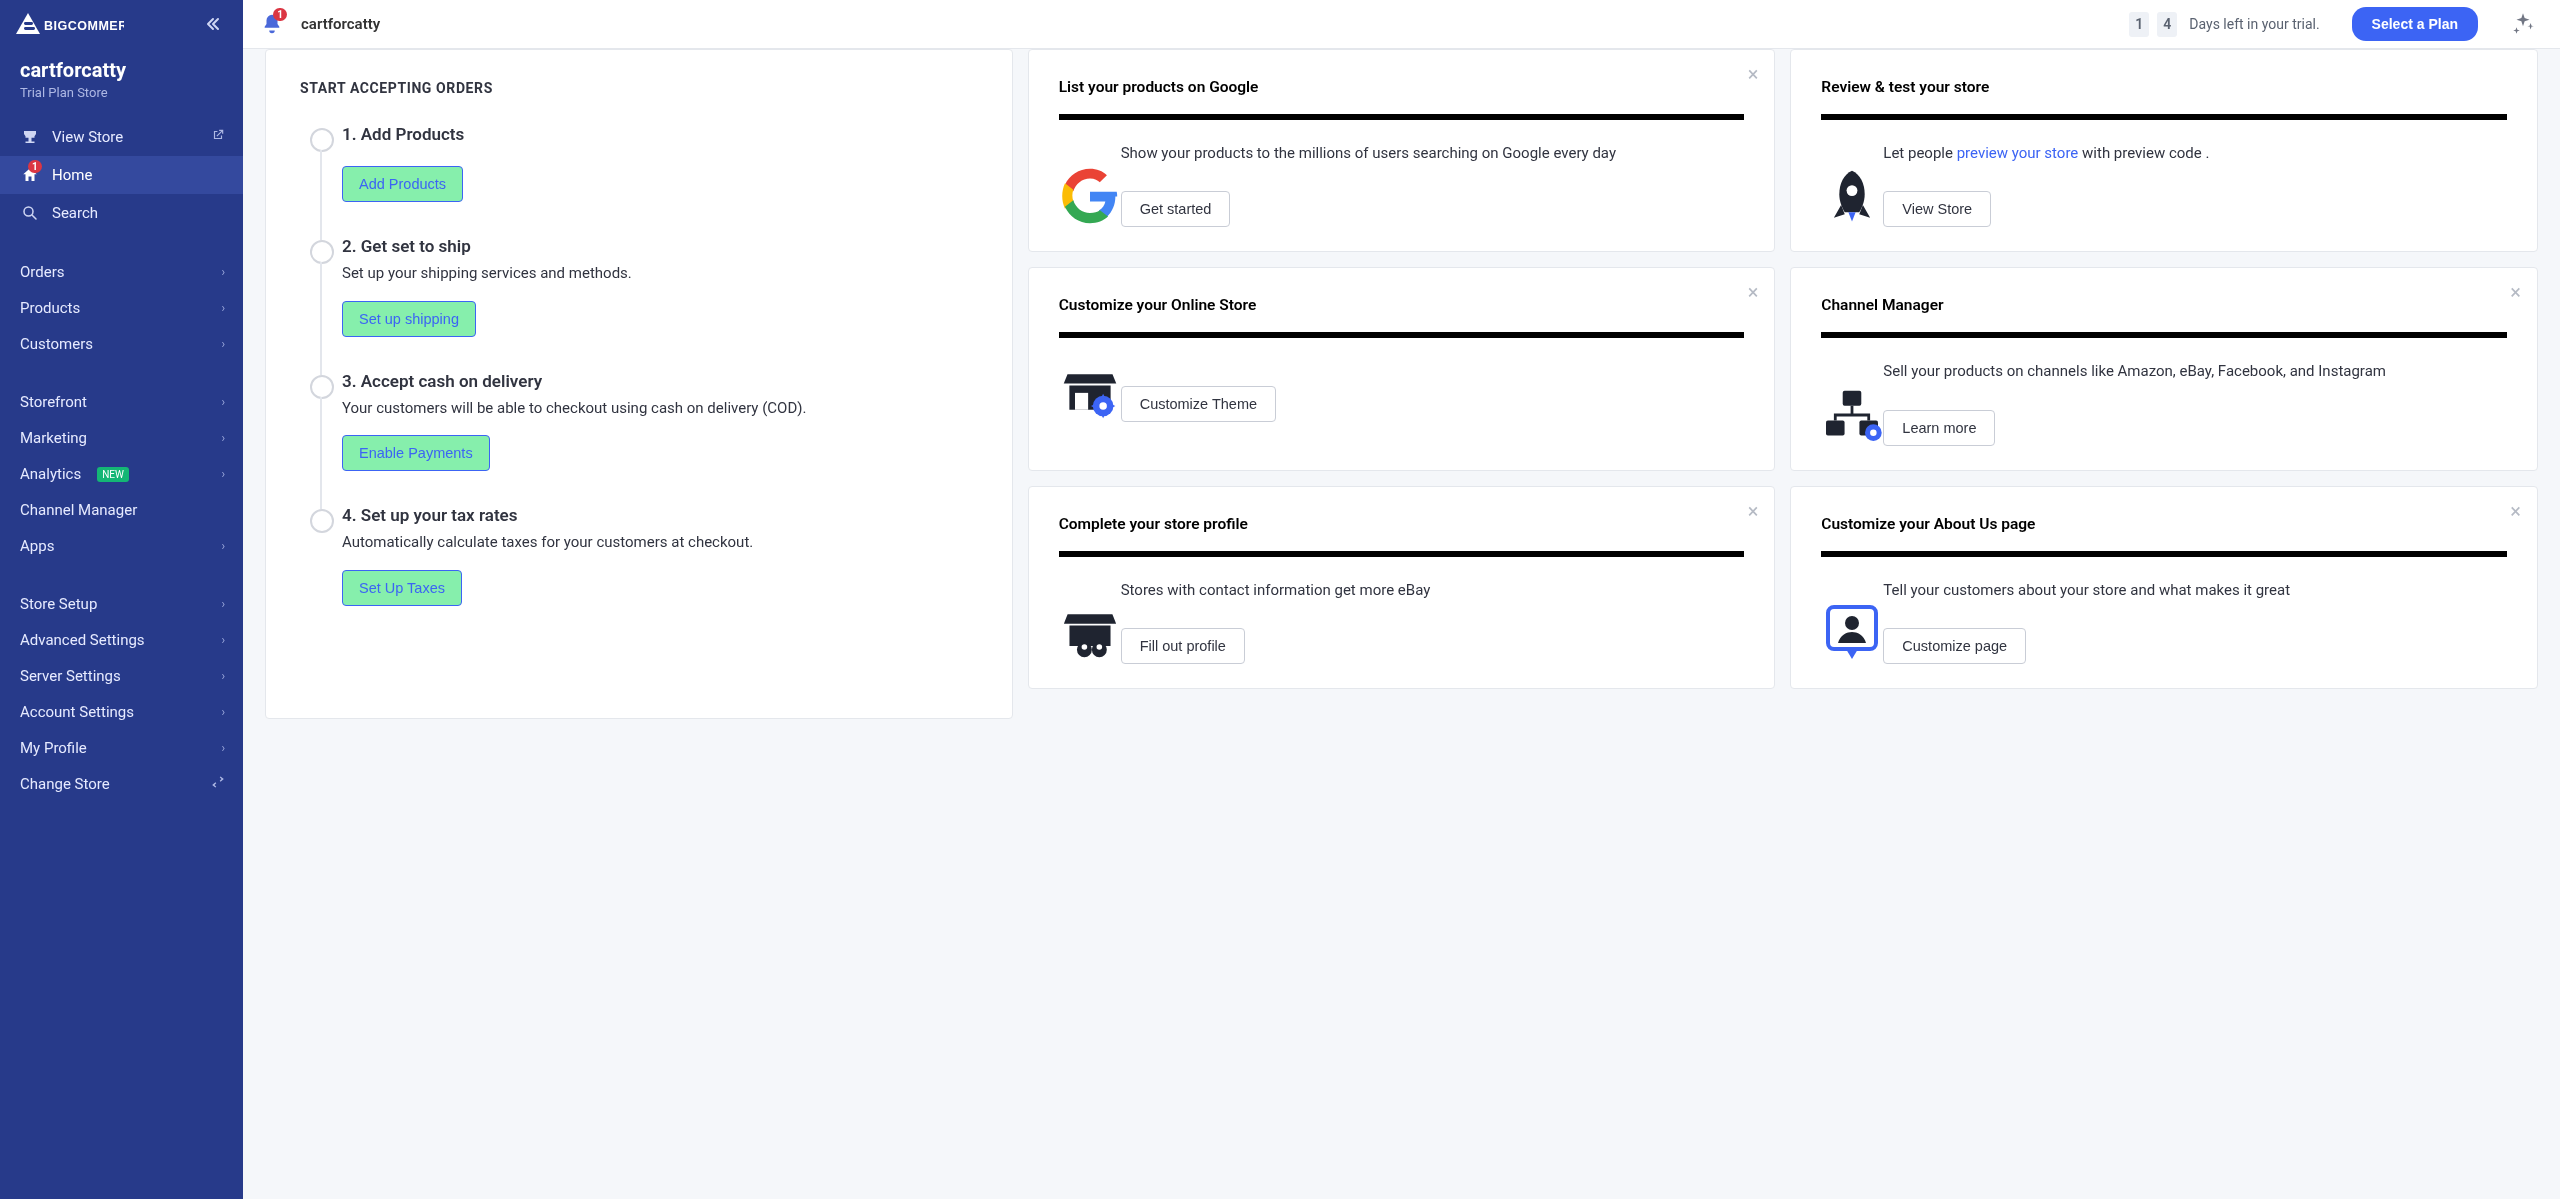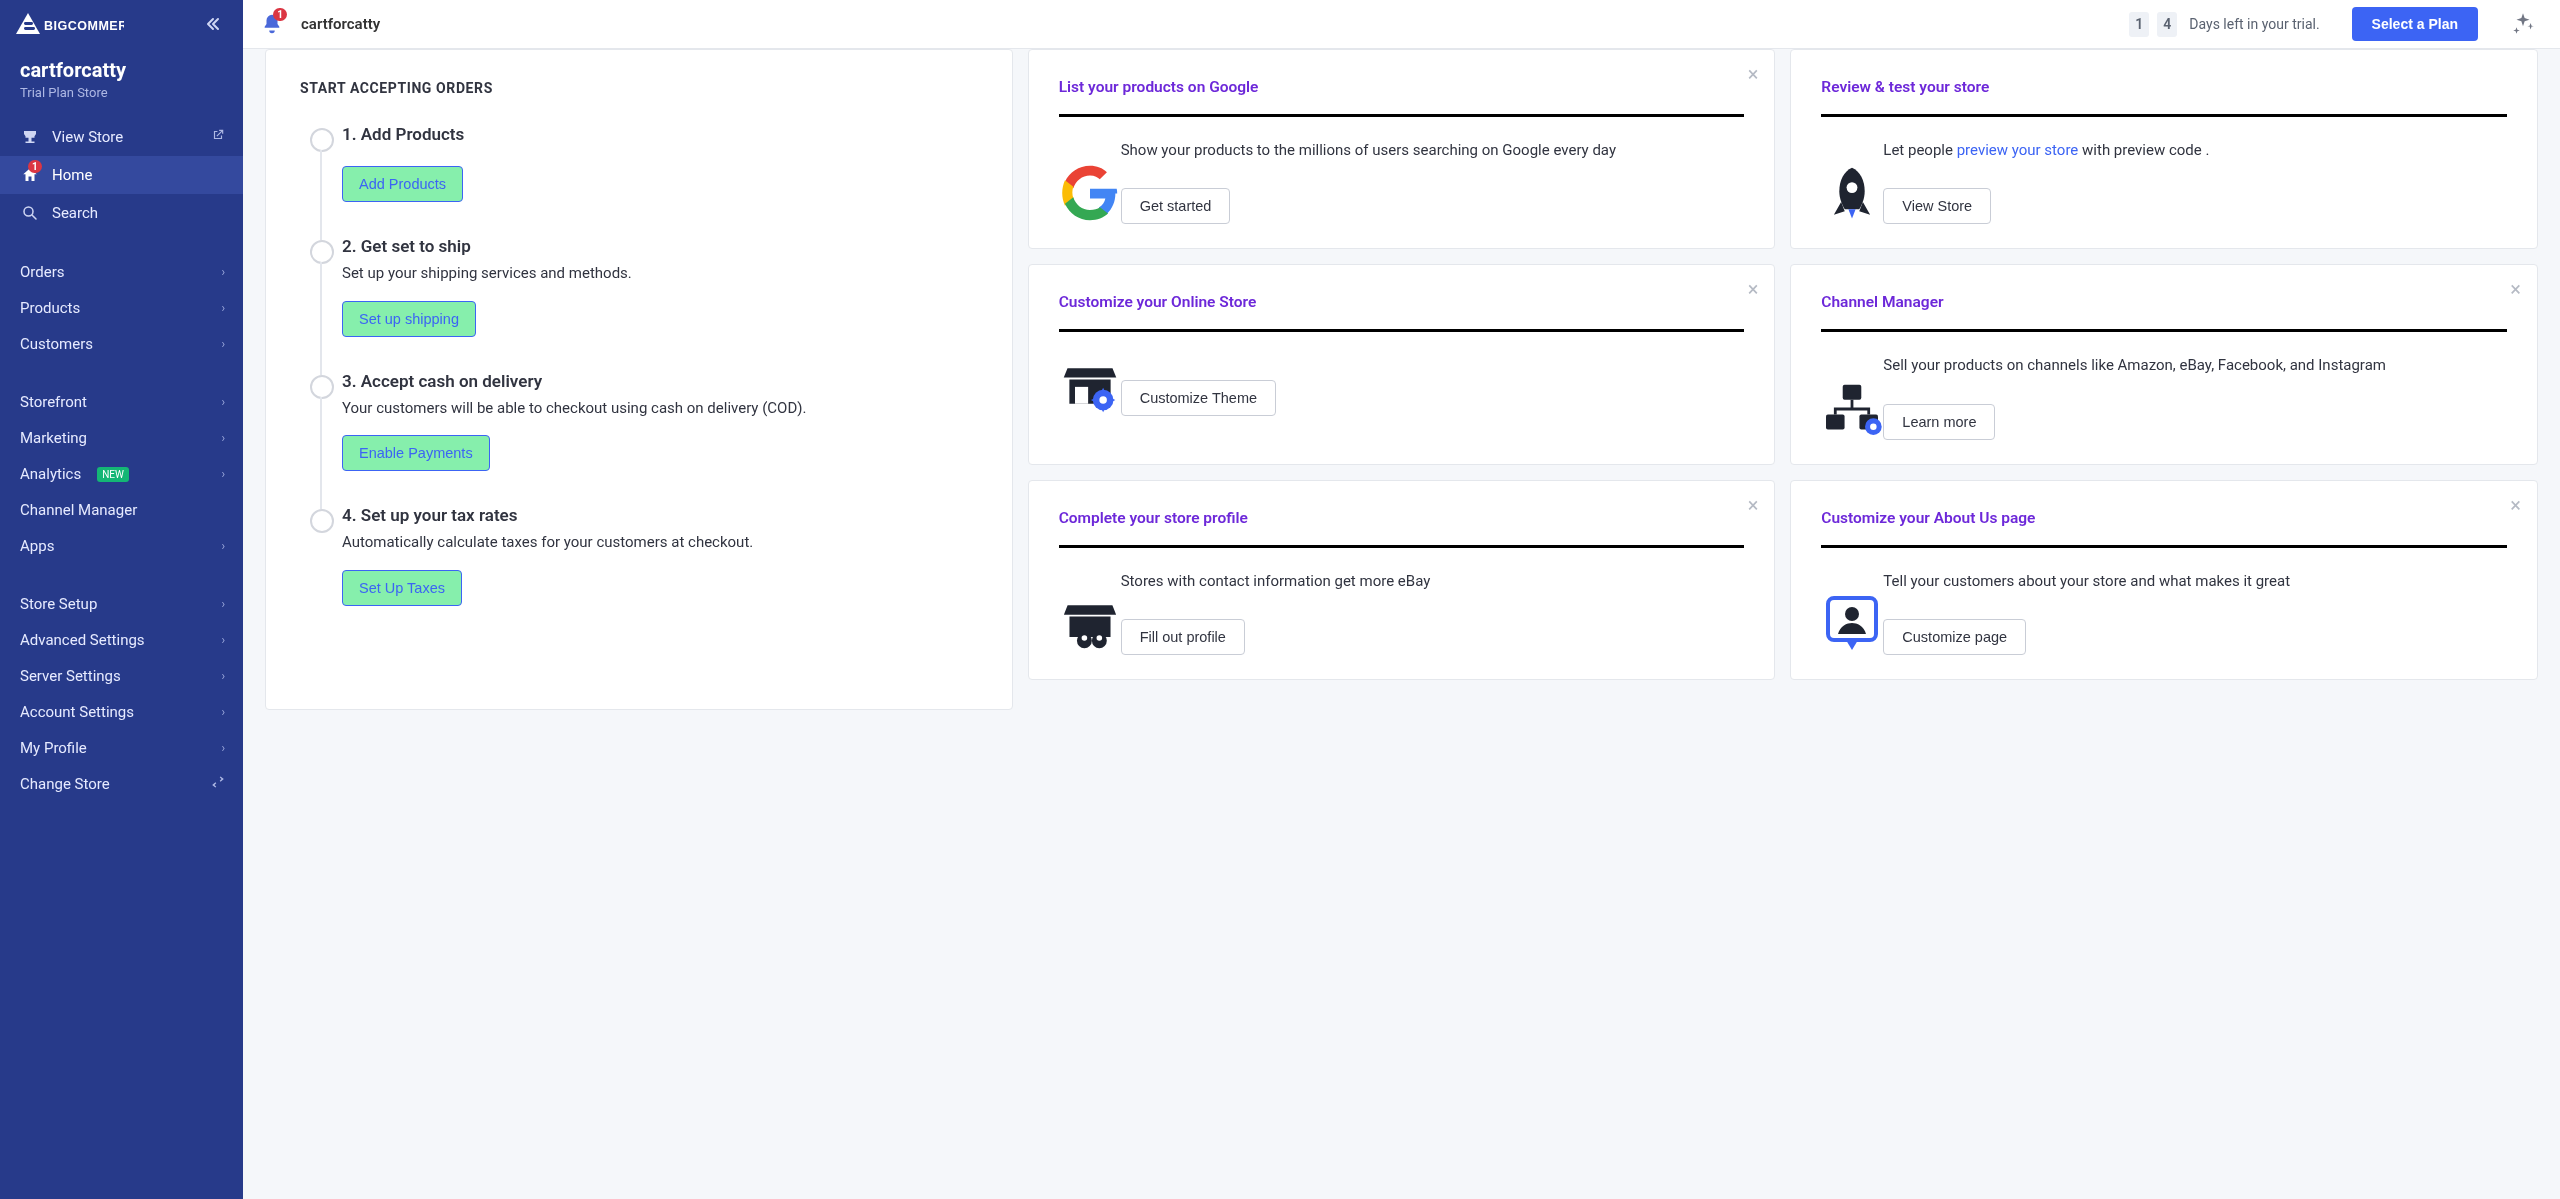--- a/index.html
+++ b/index.html
@@ -28,30 +28,30 @@
     
     .main { flex: 1; display: flex; flex-direction: column; }
     .topbar { height: 49px; background: #fff; border-bottom: 1px solid #e4e7ec; display: flex; align-items: center; padding: 0 20px 0 14px; gap: 14px; }
     .bell-wrap { position: relative; width: 30px; height:30px; display:flex; align-items:center; justify-content:center; color:#4a68d9; cursor:pointer;}
     .bell-badge { position:absolute; top:-1px; right:0; background:#db3643; color:#fff; font-size:10px; border-radius:8px; padding:0 4px; line-height:13px; min-width:13px; text-align:center; font-weight:700;}
     .topbar-title { font-size: 15px; font-weight: 600; color:#333; }
     .topbar-spacer { flex:1; }
     .trial-box { display:flex; align-items:center; gap: 8px; }
     .digit { background:#eef1f6; color:#5a6270; width: 20px; height: 25px; border-radius:3px; display:flex; align-items:center; justify-content:center; font-size:14px; font-weight:600;}
     .trial-text { font-size: 14px; color:#5a6270; margin-left:4px;}
-    .select-plan-btn { background:#3c64f4; color:#fff; border:none; padding: 9px 20px; border-radius:4px; font-size:14px; font-weight:600; cursor:pointer; margin-left:18px;}
+    .select-plan-btn { background:#3c64f4; color:#fff; border:none; padding: 9px 20px; border-radius:14px; font-size:14px; font-weight:600; cursor:pointer; margin-left:18px;}
     .ai-btn { width:34px; height:34px; border-radius:4px; margin-left:14px; display:flex; align-items:center; justify-content:center; cursor:pointer; color:#5a6270;}
 
     
     .content { flex:1; padding: 0 22px 14px 22px; overflow:auto; }
     .grid { display:grid; grid-template-columns: 1fr 1fr 1fr; gap: 15px; }
 
     .card { background:#fff; border:1px solid #e4e7ec; border-radius:4px; padding: 28px 30px 24px 30px; position:relative; }
     .card-close { position:absolute; top:14px; right:16px; color:#b5bac4; font-size:20px; cursor:pointer; line-height:1; }
-    .card h3 { font-size: 15.5px; font-weight:600; color:#6d28d9; padding-bottom: 18px; border-bottom:3px solid #000000; margin-bottom: 22px; }
+    .card h3 { font-size: 15.5px; font-weight:600; color:#000000; padding-bottom: 18px; border-bottom:6px solid #000000; margin-bottom: 22px; }
     .card-row { display:flex; align-items:flex-end; }
     .card-icon { width: 62px; height:62px; flex-shrink:0; display:flex; align-items:center; justify-content:center; }
     .card-body { flex:1; }
     .card-desc { font-size: 15px; line-height:1.55; color:#313440; }
     .card-desc a { color:#3c64f4; text-decoration:none; }
     .card-btn { display:inline-block; margin-top: 26px; border:1px solid #c9cdd6; color:#313440; background:#fff; padding: 9px 18px; border-radius:4px; font-size:14.5px; cursor:pointer; }
 
     
     .steps-card h2 { font-size: 14px; font-weight:700; letter-spacing:0.6px; color:#313440; margin-bottom: 28px; }
     .step { position:relative; padding-left: 42px; padding-bottom: 34px; }

